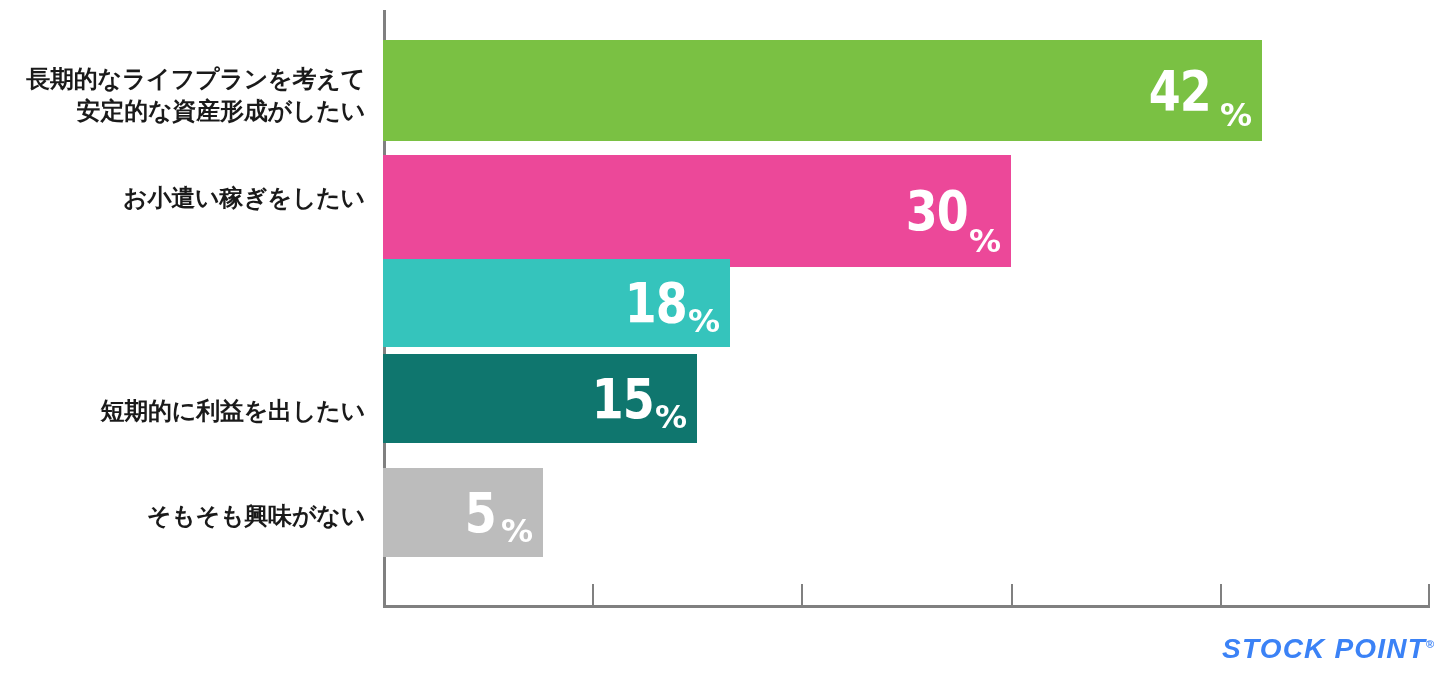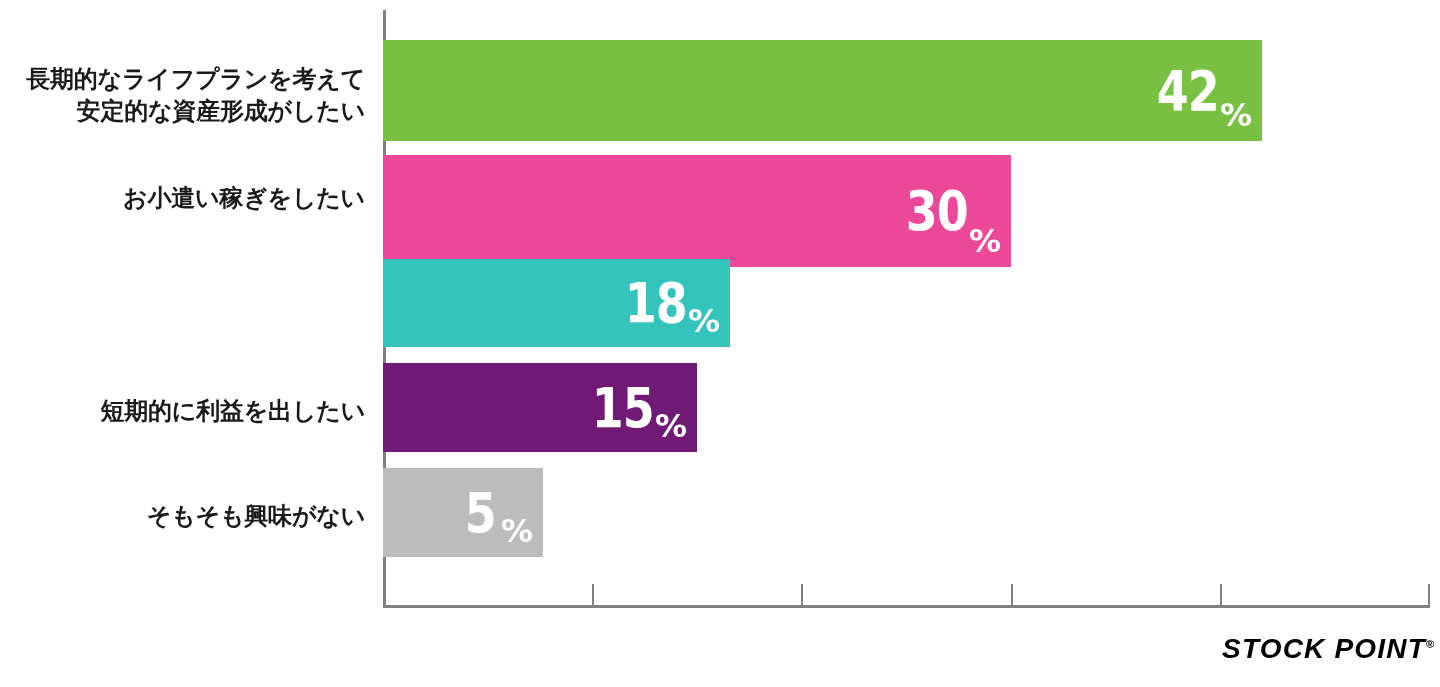--- a/index.html
+++ b/index.html
@@ -102,21 +102,21 @@
     top: -14px;
     font-family: "DejaVu Sans", "Liberation Sans", sans-serif;
   }
   .bar.gray .pct { margin-left: 5px; }
 
   
   #logo {
     position: absolute;
     left: 1222px;
     top: 633px;
-    color: #000000;
+    color: #3b82f6;
     font-size: 28px;
     font-weight: 700;
     font-style: italic;
     letter-spacing: 1.2px;
     font-family: "Liberation Sans", "DejaVu Sans", sans-serif;
     white-space: nowrap;
     text-align: right;
   }
   #logo .tm {
     font-size: 11px;
@@ -144,36 +144,36 @@
 
     <div class="axis-y"></div>
     <div class="axis-x"></div>
 
     <div class="tick" style="left:209px;"></div>
     <div class="tick" style="left:418px;"></div>
     <div class="tick" style="left:628px;"></div>
     <div class="tick" style="left:837px;"></div>
     <div class="tick" style="left:1045px;"></div>
 
-    <div class="bar" style="top:30px; height:101px; width:879px; background:#7AC143;">
+    <div class="bar" style="top:30px; height:101px; width:879px; background:#7AC143;gap:8px;">
       <span class="val">42</span>
       <span class="pct">%</span>
     </div>
 
     <div class="bar" style="top:145px; height:112px; width:628px; background:#ec4899;">
       <span class="val">30</span>
       <span class="pct">%</span>
     </div>
 
     <div class="bar" style="top:249px; height:88px; width:347px; background:#35C4BC;">
       <span class="val">18</span>
       <span class="pct">%</span>
     </div>
 
-    <div class="bar" style="top:353px; height:89px; width:314px; background:#701a75;">
+    <div class="bar" style="top:344px; height:89px; width:314px; background:#0f766e;">
       <span class="val">15</span>
       <span class="pct">%</span>
     </div>
 
     <div class="bar gray" style="top:458px; height:89px; width:160px; background:#BCBCBC;">
       <span class="val">5</span>
       <span class="pct">%</span>
     </div>
 
   </div>

